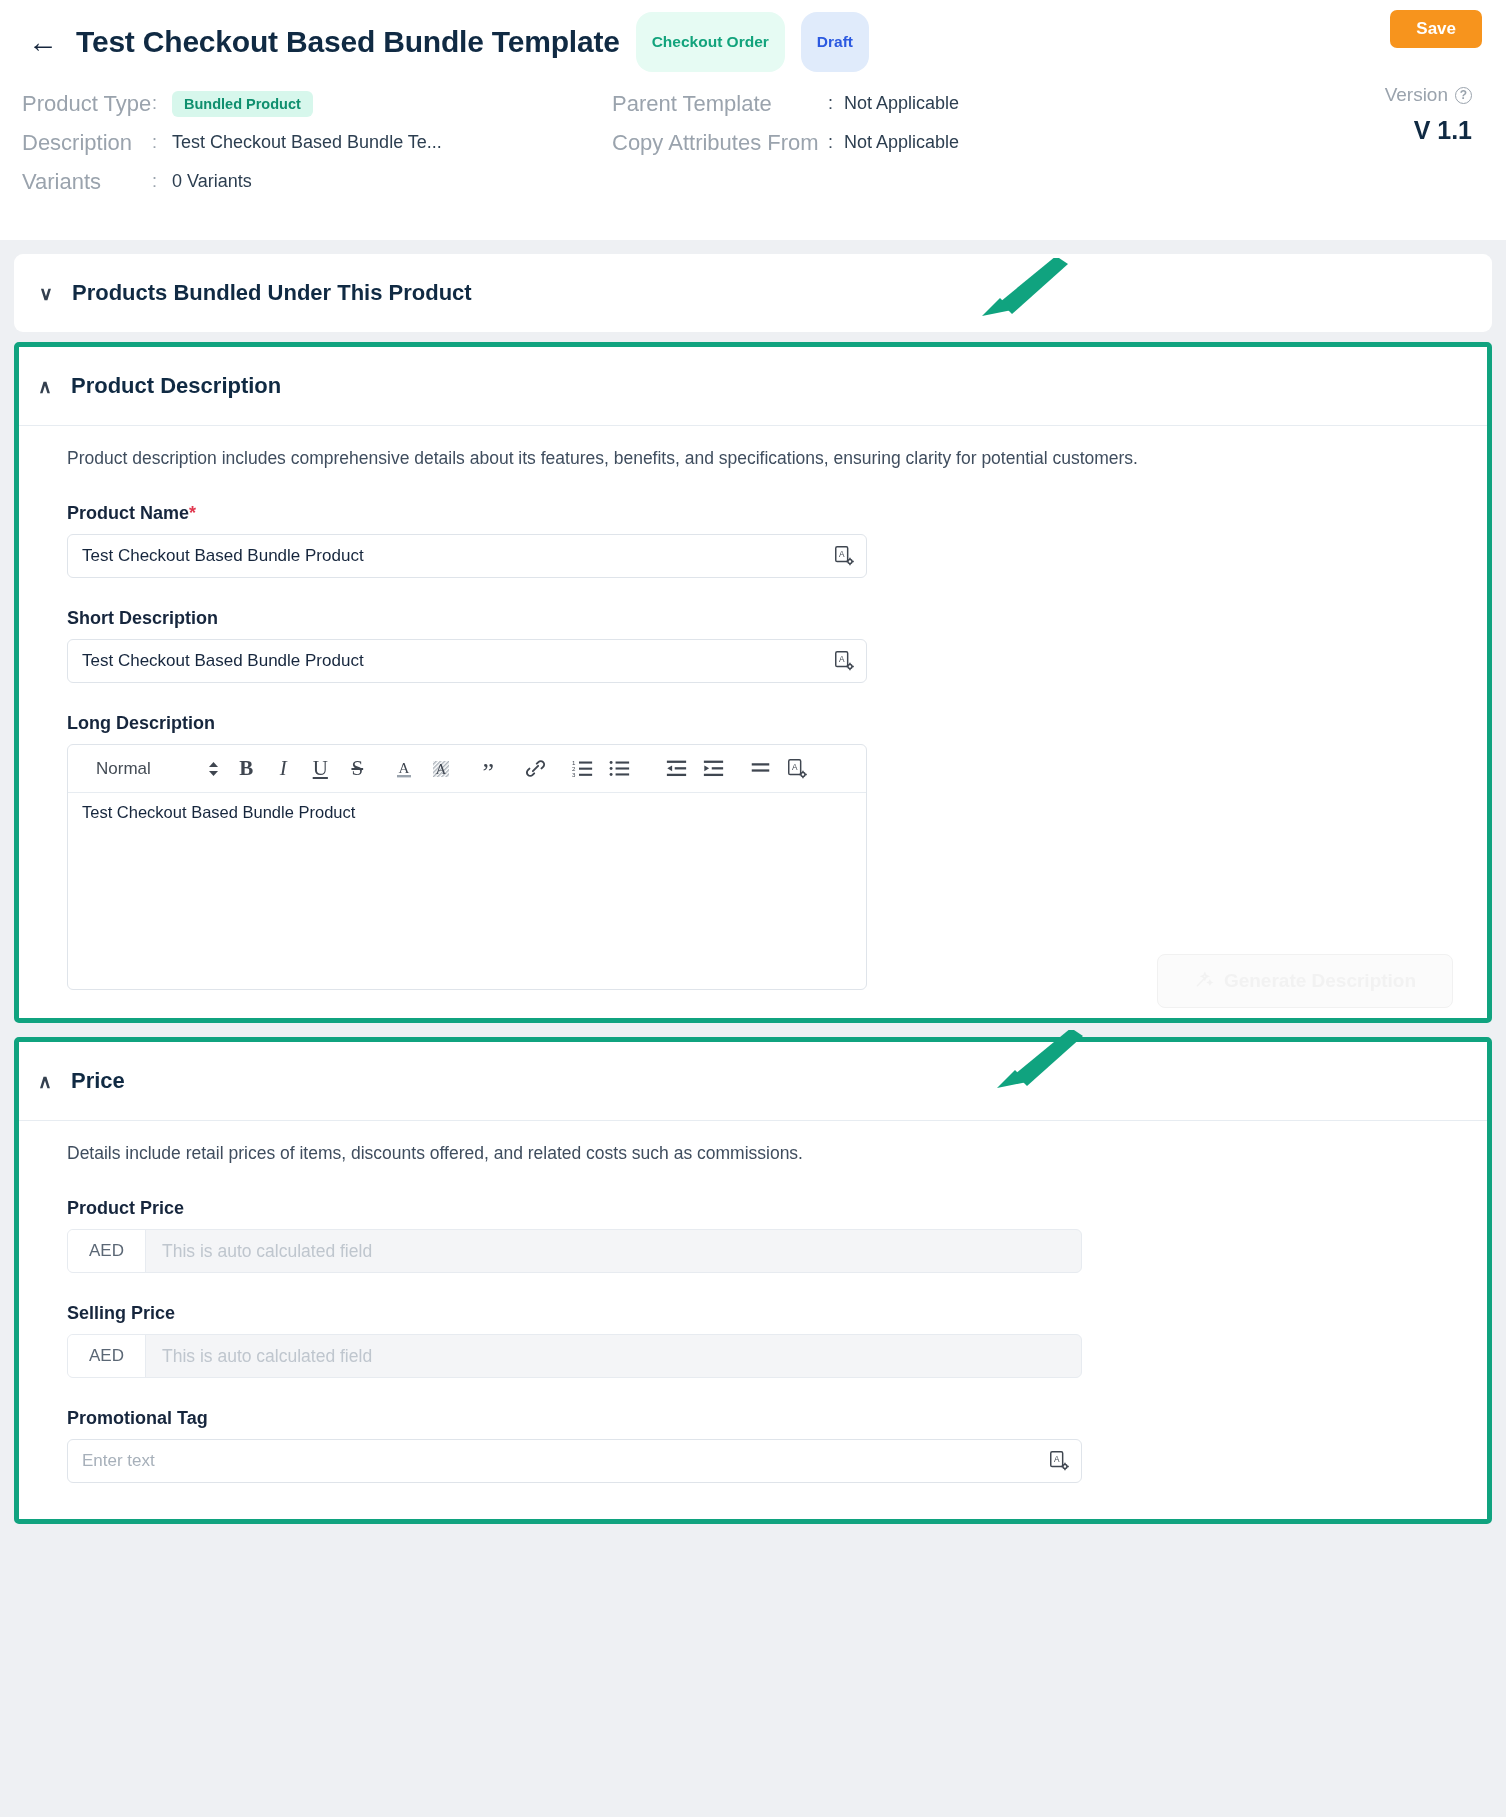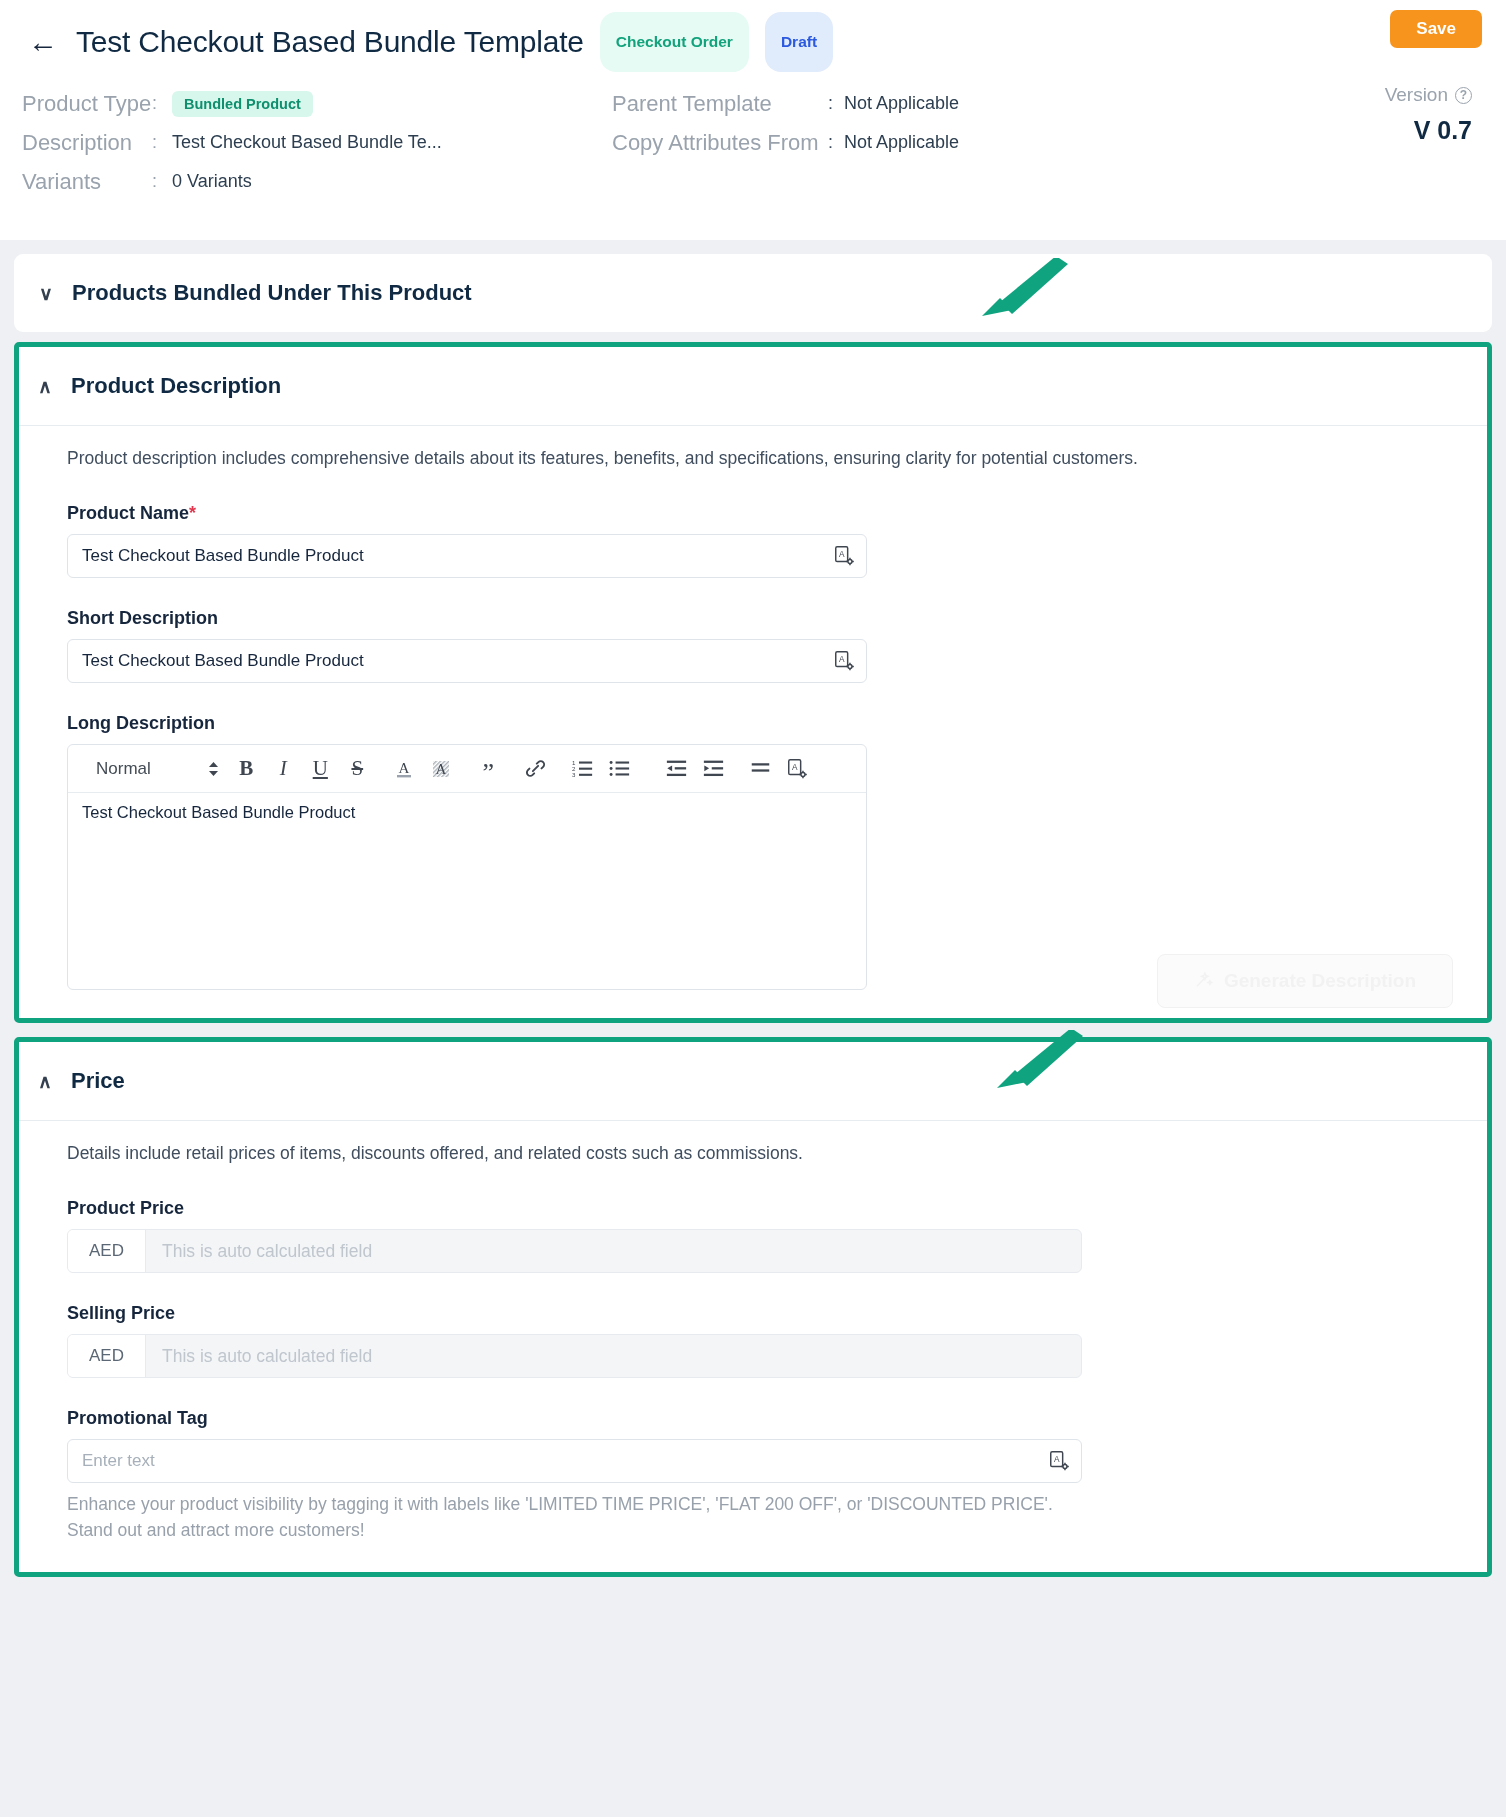--- a/index.html
+++ b/index.html
@@ -31,21 +31,21 @@
     font-size: 30px;
     line-height: 1;
     color: #16263d;
     cursor: pointer;
     width: 34px;
     text-align: center;
     margin-left: 4px;
   }
   .page-title {
     font-size: 30px;
-    font-weight: normal;
+    font-weight: bold;
     letter-spacing: -0.2px;
     color: #102a43;
     white-space: nowrap;
   }
   .badge {
     border-radius: 16px;
     font-size: 15.5px;
     font-weight: bold;
     padding: 21px 16px;
     white-space: nowrap;
@@ -358,21 +358,21 @@
         <span class="m2-sep">:</span>
         <span class="meta-value">Not Applicable</span>
       </div>
     </div>
 
     <div class="meta-col-3">
       <div class="version-label">
         <span>Version</span>
         <span class="q-icon">?</span>
       </div>
-      <div class="version-value">V 0.7</div>
+      <div class="version-value">V 1.1</div>
     </div>
   </div>
 </div>
 
 <div class="body-wrap">
 
   <div class="card card-collapsed">
     <div class="sec-head">
       <span class="chev">∨</span>
       <span>Products Bundled Under This Product</span>
@@ -584,21 +584,20 @@
             <rect x="3" y="2" width="13" height="16" rx="1.5"></rect>
             <text x="9.5" y="13" font-size="9" fill="#3f4650" stroke="none" text-anchor="middle" font-family="Liberation Sans, sans-serif">A</text>
             <circle cx="18.5" cy="18" r="2.2"></circle>
             <line x1="18.5" y1="13.8" x2="18.5" y2="15.8"></line>
             <line x1="18.5" y1="20.2" x2="18.5" y2="22.2"></line>
             <line x1="14.3" y1="18" x2="16.3" y2="18"></line>
             <line x1="20.7" y1="18" x2="22.7" y2="18"></line>
           </svg>
         </span>
       </div>
-      <div class="helper">Enhance your product visibility by tagging it with labels like 'LIMITED TIME PRICE', 'FLAT 200 OFF', or 'DISCOUNTED PRICE'. Stand out and attract more customers!</div>
     </div>
   </div>
 </div>
 
 <svg class="arrow" id="arrow-top" width="110" height="65" viewBox="0 0 110 65">
   <g fill="#10a37f">
     <polygon points="108,2 52,52 40,40 96,-6" transform="translate(0,4)"></polygon>
     <polygon points="22,58 52,52 40,40"></polygon>
   </g>
 </svg>

